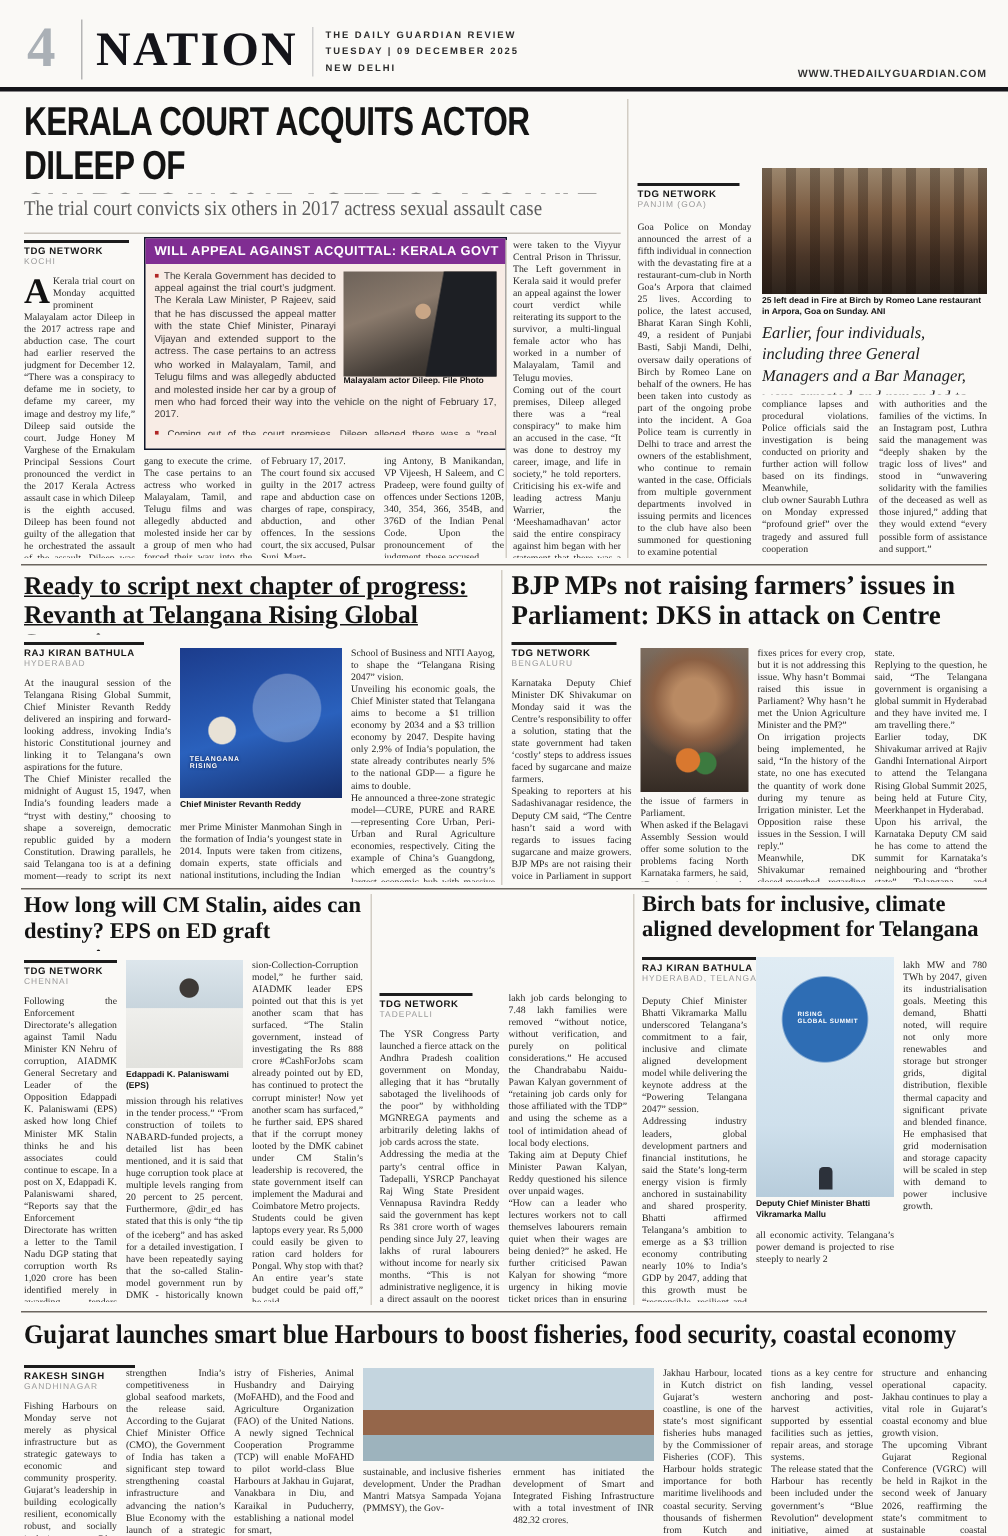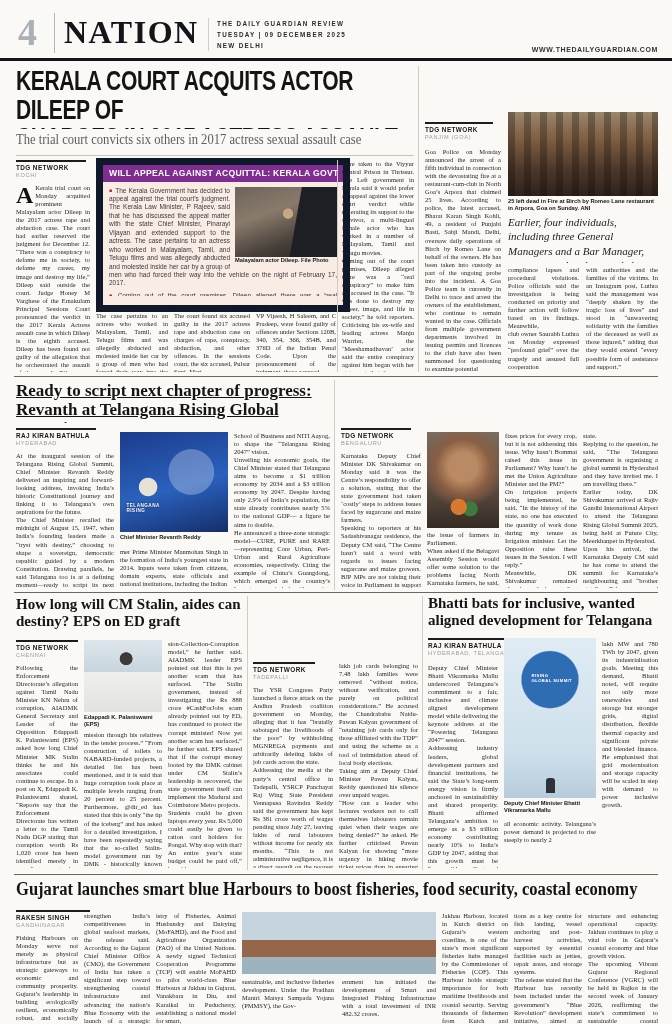--- a/index.html
+++ b/index.html
@@ -28,21 +28,21 @@
   .byline{border-top:2px solid #1c1c1c;padding-top:2px;}
   .by-name{font:700 6.4px/1.3 "Liberation Sans",sans-serif;letter-spacing:.4px;color:#171717;}
   .by-loc{font:400 5.6px/1.3 "Liberation Sans",sans-serif;letter-spacing:.7px;color:#9a9a9a;}
   
   .body{font:400 6.5px/1.24 "Liberation Serif",serif;text-align:justify;color:#201f1e;
         white-space:pre-line;overflow:hidden;hyphens:auto;overflow-wrap:break-word;}
   .dropcap::first-letter{float:left;font:700 24px/0.85 "Liberation Serif",serif;padding:1px 2px 0 0;color:#111;}
   .cap{font:700 5.7px/1.3 "Liberation Sans",sans-serif;color:#141414;overflow:hidden;}
   .quote{font:italic 400 11px/1.3 "Liberation Serif",serif;color:#1b1b1b;overflow:hidden;}
   
-  .box{background:#f8ece5;border:7px solid #0f172a;}
+  .box{background:#f8ece5;border:1px solid #0f172a;}
   .box-title{background:#802d92;color:#fff;font:700 8.6px/1 "Liberation Sans",sans-serif;
              letter-spacing:.3px;padding:4px 6px;white-space:nowrap;overflow:hidden;}
   .box-body{padding:5px 6px;font:400 6.5px/1.3 "Liberation Sans",sans-serif;color:#3a3a3a;overflow:hidden;height:104px;}
   .box-photo-wrap{float:right;width:102px;margin:0 0 3px 5px;}
   .box-bullet{margin-bottom:4px;text-align:justify;}
   .bsq{color:#b02525;font-size:5px;vertical-align:1px;padding-right:3px;}
   
   .ph{overflow:hidden;background:#888;}
   .ph-dileep{background:
      radial-gradient(circle at 52% 38%,#c9a686 0 7%,rgba(0,0,0,0) 8%),
@@ -150,20 +150,22 @@
 RISING</span>
   </div>
   <div class="abs cap" style="left:120px;top:534px;width:108px;height:12px;">Chief Minister Revanth Reddy</div>
   <div class="abs body" style="left:120px;top:548px;width:108px;height:40px;">mer Prime Minister Manmohan Singh in the formation of India’s youngest state in 2014. Inputs were taken from citizens, domain experts, state officials and national institutions, including the Indian</div>
   <div class="abs body" style="left:234px;top:432px;width:96px;height:156px;">School of Business and NITI Aayog, to shape the “Telangana Rising 2047” vision.
 Unveiling his economic goals, the Chief Minister stated that Telangana aims to become a $1 trillion economy by 2034 and a $3 trillion economy by 2047. Despite having only 2.9% of India’s population, the state already contributes nearly 5% to the national GDP— a figure he aims to double.
 He announced a three-zone strategic model—CURE, PURE and RARE—representing Core Urban, Peri-Urban and Rural Agriculture economies, respectively. Citing the example of China’s Guangdong, which emerged as the country’s largest economic hub with massive global investment, he said Telangana is adopting and adapting similar development principles inspired by nations like Japan, Germany, South Korea and Singapore.</div>
 
   <div class="abs vline" style="left:334px;top:380px;height:210px;"></div>
 
+  <h2 class="abs hl hl-serif" style="left:341px;top:381px;width:318px;height:42px;font-size:18px;line-height:1.1;">BJP MPs not raising farmers’ issues in
+Parliament: DKS in attack on Centre</h2>
   <div class="abs byline" style="left:341px;top:428px;width:70px;">
     <div class="by-name">TDG NETWORK</div>
     <div class="by-loc">BENGALURU</div>
   </div>
   <div class="abs body" style="left:341px;top:452px;width:80px;height:136px;">Karnataka Deputy Chief Minister DK Shivakumar on Monday said it was the Centre’s responsibility to offer a solution, stating that the state government had taken ‘costly’ steps to address issues faced by sugarcane and maize farmers.
 Speaking to reporters at his Sadashivanagar residence, the Deputy CM said, “The Centre hasn’t said a word with regards to issues facing sugarcane and maize growers. BJP MPs are not raising their voice in Parliament in support of our farmers.”
 He slammed BJP MP Basavaraj Bommai for not raising</div>
   <div class="abs ph ph-dks" style="left:427px;top:432px;width:72px;height:96px;"></div>
   <div class="abs body" style="left:427px;top:531px;width:72px;height:57px;">the issue of farmers in Parliament.
 When asked if the Belagavi Assembly Session would offer some solution to the problems facing North Karnataka farmers, he said, “Bommai is saying the state government has to purchase the produce. If the State government has to do everything, what is the role of the Centre? It is the Union government which</div>
@@ -198,21 +200,21 @@
   </div>
   <div class="abs body" style="left:253px;top:686px;width:80px;height:182px;">The YSR Congress Party launched a fierce attack on the Andhra Pradesh coalition government on Monday, alleging that it has “brutally sabotaged the livelihoods of the poor” by withholding MGNREGA payments and arbitrarily deleting lakhs of job cards across the state.
 Addressing the media at the party’s central office in Tadepalli, YSRCP Panchayat Raj Wing State President Vennapusa Ravindra Reddy said the government has kept Rs 381 crore worth of wages pending since July 27, leaving lakhs of rural labourers without income for nearly six months. “This is not administrative negligence, it is a direct assault on the poorest of the poor,” he alleged.
 Reddy claimed that 18.63</div>
   <div class="abs body" style="left:339px;top:662px;width:79px;height:206px;">lakh job cards belonging to 7.48 lakh families were removed “without notice, without verification, and purely on political considerations.” He accused the Chandrababu Naidu-Pawan Kalyan government of “retaining job cards only for those affiliated with the TDP” and using the scheme as a tool of intimidation ahead of local body elections.
 Taking aim at Deputy Chief Minister Pawan Kalyan, Reddy questioned his silence over unpaid wages.
 “How can a leader who lectures workers not to call themselves labourers remain quiet when their wages are being denied?” he asked. He further criticised Pawan Kalyan for showing “more urgency in hiking movie ticket prices than in ensuring timely payments to MGNREGA workers.”</div>
 
   <div class="abs vline" style="left:422px;top:596px;height:274px;"></div>
 
-  <h2 class="abs hl hl-serif" style="left:428px;top:595px;width:230px;height:38px;font-size:15px;line-height:1.15;">Bhatti bats for inclusive, wanted
+  <h2 class="abs hl hl-serif" style="left:428px;top:595px;width:230px;height:38px;font-size:15px;line-height:1.15;">Birch bats for inclusive, climate
 aligned development for Telangana</h2>
   <div class="abs byline" style="left:428px;top:638px;width:88px;">
     <div class="by-name">RAJ KIRAN BATHULA</div>
     <div class="by-loc">HYDERABAD, TELANGANA</div>
   </div>
   <div class="abs body" style="left:428px;top:664px;width:70px;height:204px;">Deputy Chief Minister Bhatti Vikramarka Mallu underscored Telangana’s commitment to a fair, inclusive and climate aligned development model while delivering the keynote address at the “Powering Telangana 2047” session.
 Addressing industry leaders, global development partners and financial institutions, he said the State’s long-term energy vision is firmly anchored in sustainability and shared prosperity. Bhatti affirmed Telangana’s ambition to emerge as a $3 trillion economy contributing nearly 10% to India’s GDP by 2047, adding that this growth must be “responsible, resilient and future-proof.”
 Energy, he said, will be the central driver of this transformation, powering industry, agriculture, mobility and over</div>
   <div class="abs ph ph-bhatti" style="left:504px;top:638px;width:92px;height:160px;">
     <span class="ph-label-dark">RISING

